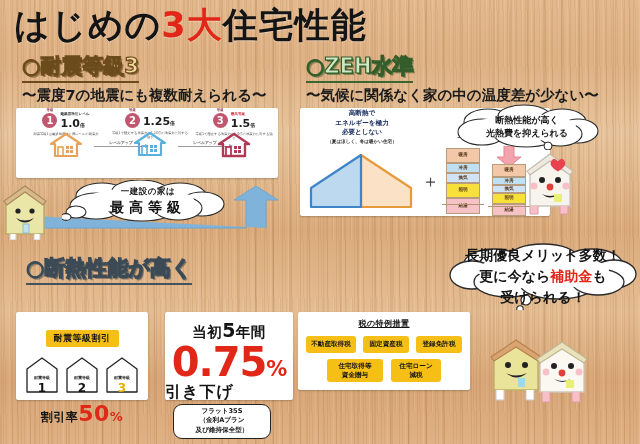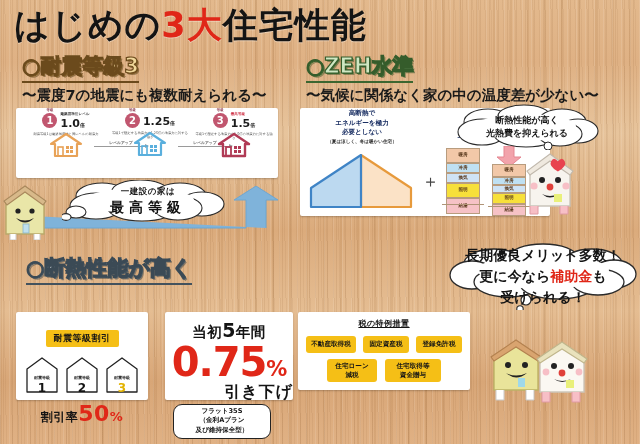--- a/index.html
+++ b/index.html
@@ -437,41 +437,41 @@
     </div>
   </div>
 
   <div class="card" id="rate-card">
     <div class="rate-l1" style="text-align:center;margin-top:7px;">
       <span>当初</span><span class="n">5</span><span>年間</span>
     </div>
     <div class="rate-big" style="text-align:center;margin-top:2px;">
       <span>0.75</span><span class="pc">%</span>
     </div>
-    <div class="rate-l3" style="text-align:right;margin-top:1px;">引き下げ</div>
+    <div class="rate-l3" style="text-align:left;margin-top:1px;">引き下げ</div>
   </div>
 
   <div id="flat-pill">
     <div>フラット35S</div>
     <div>（金利Aプラン</div>
     <div>及び維持保全型）</div>
   </div>
 
   <div class="card" id="tax-card">
     <div class="tax-title" style="margin-top:6px;">税の特例措置</div>
     <div style="display:flex;justify-content:center;gap:7px;margin-top:7px;">
       <div class="taxtag" style="width:50px;height:17px;">不動産取得税</div>
       <div class="taxtag" style="width:46px;height:17px;">固定資産税</div>
       <div class="taxtag" style="width:46px;height:17px;">登録免許税</div>
     </div>
     <div style="display:flex;justify-content:center;gap:8px;margin-top:6px;">
+      <div class="taxtag" style="width:56px;height:23px;white-space:pre-line;">住宅取得等
+資金贈与</div>
       <div class="taxtag" style="width:50px;height:23px;white-space:pre-line;">住宅ローン
 減税</div>
-      <div class="taxtag" style="width:56px;height:23px;white-space:pre-line;">住宅取得等
-資金贈与</div>
     </div>
   </div>
 
   <div id="cloud-benefit">
     <svg width="190" height="68" viewBox="0 0 190 68">
       <g fill="#ffffff" stroke="#2a2a2a" stroke-width="1.3">
         <ellipse cx="46" cy="22" rx="30" ry="15"></ellipse>
         <ellipse cx="95" cy="15" rx="34" ry="13"></ellipse>
         <ellipse cx="144" cy="22" rx="30" ry="15"></ellipse>
         <ellipse cx="166" cy="32" rx="22" ry="14"></ellipse>

